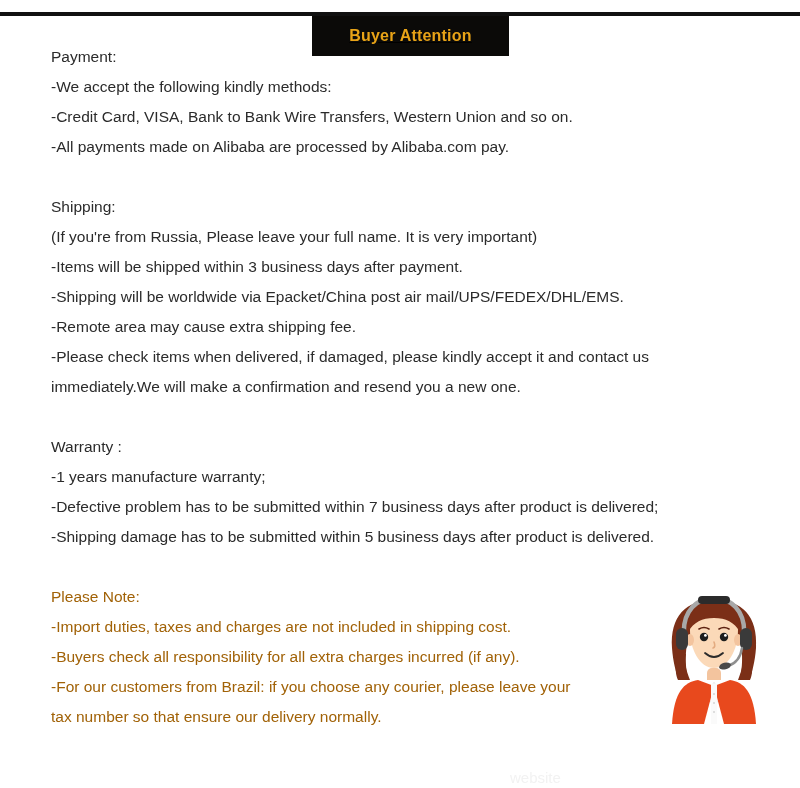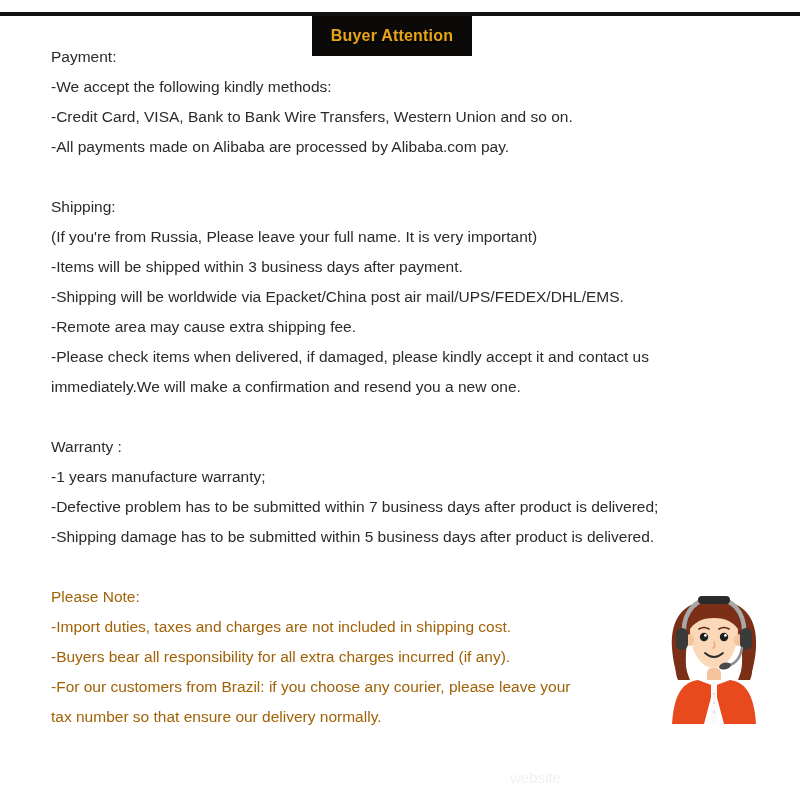--- a/index.html
+++ b/index.html
@@ -29,21 +29,21 @@
     width: 800px;
     height: 4px;
     background: #111111;
   }
 
   
   .banner {
     position: absolute;
     left: 312px;
     top: 16px;
-    width: 160px;
+    width: 197px;
     height: 40px;
     background: #0b0a08;
     display: flex;
     align-items: center;
     justify-content: center;
     text-decoration: underline;
   }
   .banner-title {
     color: #e8a317;
     font-size: 16px;
@@ -134,21 +134,21 @@
       <div class="line">-1 years manufacture warranty;</div>
       <div class="line">-Defective problem has to be submitted within 7 business days after product is delivered;</div>
       <div class="line">-Shipping damage has to be submitted within 5 business days after product is delivered.</div>
     </div>
 
     <div class="spacer"></div>
 
     <div>
       <div class="line red">Please Note:</div>
       <div class="line red">-Import duties, taxes and charges are not included in shipping cost.</div>
-      <div class="line red">-Buyers bear all responsibility for all extra charges incurred (if any).</div>
+      <div class="line red">-Buyers check all responsibility for all extra charges incurred (if any).</div>
       <div class="line red">-For our customers from Brazil: if you choose any courier, please leave your</div>
       <div class="line red">tax number so that ensure our delivery normally.</div>
     </div>
   </div>
 
   <div class="watermark">website</div>
 
   <div class="agent">
     <svg viewBox="0 0 172 128" width="172" height="128" xmlns="http://www.w3.org/2000/svg">
 

